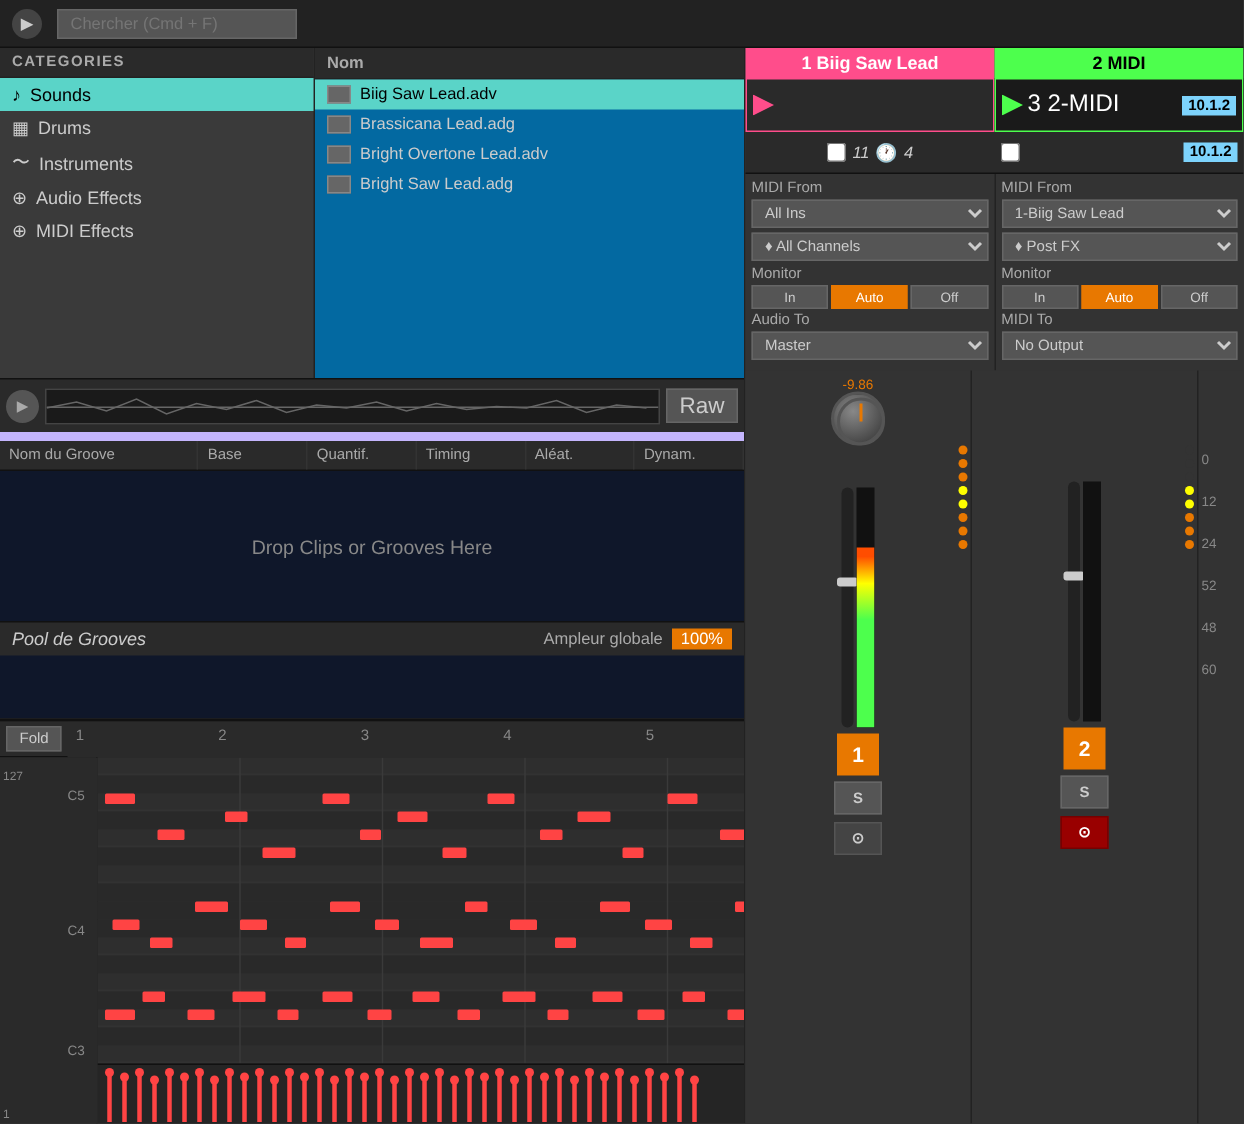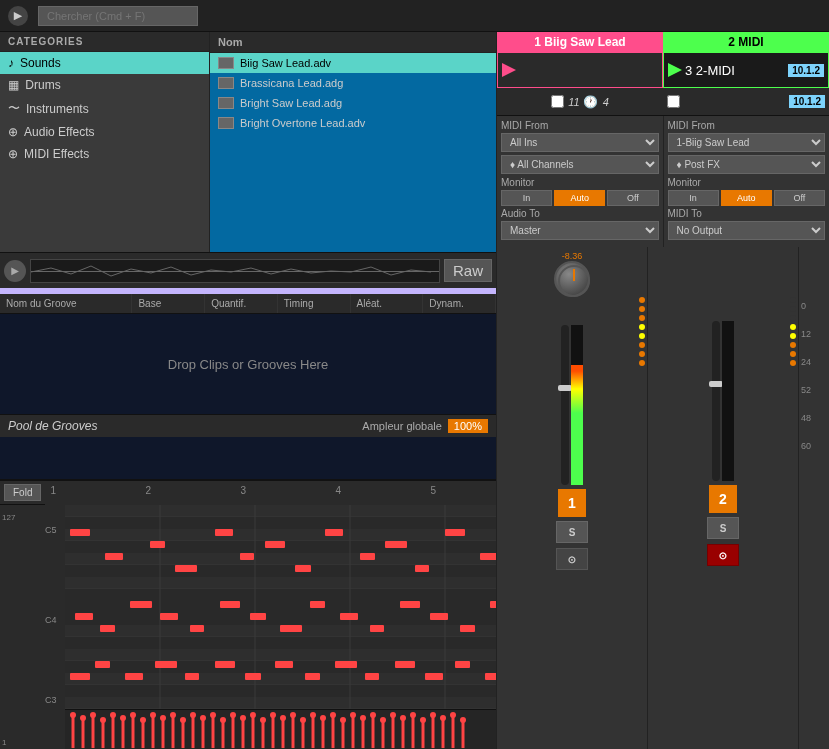--- a/index.html
+++ b/index.html
@@ -323,21 +323,21 @@
     }
     .clip-play-btn {
       width: 14px; height: 14px;
       background: #ff4d8b;
       clip-path: polygon(0 0, 100% 50%, 0 100%);
       flex-shrink: 0;
       cursor: pointer;
     }
     .clip-play-btn.green { background: #4dff4d; }
     .clip-name {
-      font-size: 13px;
+      font-size: 16px;
       color: #fff;
       white-space: nowrap;
       overflow: hidden;
     }
     .clip-value {
       background: #7dd3fc;
       color: #000;
       font-size: 10px;
       font-weight: bold;
       padding: 1px 4px;
@@ -571,25 +571,25 @@
         <div class="file-item selected">
           <div class="file-icon"></div>
           <span>Biig Saw Lead.adv</span>
         </div>
         <div class="file-item">
           <div class="file-icon"></div>
           <span>Brassicana Lead.adg</span>
         </div>
         <div class="file-item">
           <div class="file-icon"></div>
-          <span>Bright Saw Lead.adg</span>
+          <span>Bright Overtone Lead.adv</span>
         </div>
         <div class="file-item">
           <div class="file-icon"></div>
-          <span>Bright Overtone Lead.adv</span>
+          <span>Bright Saw Lead.adg</span>
         </div>
       </div>
     </div>
 
     <div class="waveform-bar">
       <div class="waveform-play-btn">▶</div>
       <div class="waveform-display">
         <div class="waveform-line"></div>
         <svg width="100%" height="24">
           <polyline points="0,12 20,8 40,14 60,6 80,16 100,9 120,13 140,7 160,15 180,10 200,12 220,8 240,14 260,9 280,13 300,11 320,12 340,7 360,15 380,10 400,12" fill="none" stroke="#666" stroke-width="1"></polyline>
@@ -979,21 +979,21 @@
           <option>No Output</option>
         </select>
       </div>
     </div>
 
     <div class="mixer-section">
 
       <div class="mixer-channel">
 
         <div style="text-align:center; margin-bottom:4px;">
-          <div class="knob-value">-8.36</div>
+          <div class="knob-value">-9.86</div>
           <div class="knob">
             <svg width="36" height="36">
               <circle cx="18" cy="18" r="15" fill="none" stroke="#555" stroke-width="2"></circle>
               <line x1="18" y1="18" x2="18" y2="6" stroke="#e87800" stroke-width="2"></line>
             </svg>
           </div>
         </div>
 
         <div class="fader-area">
           <div class="fader-track">

